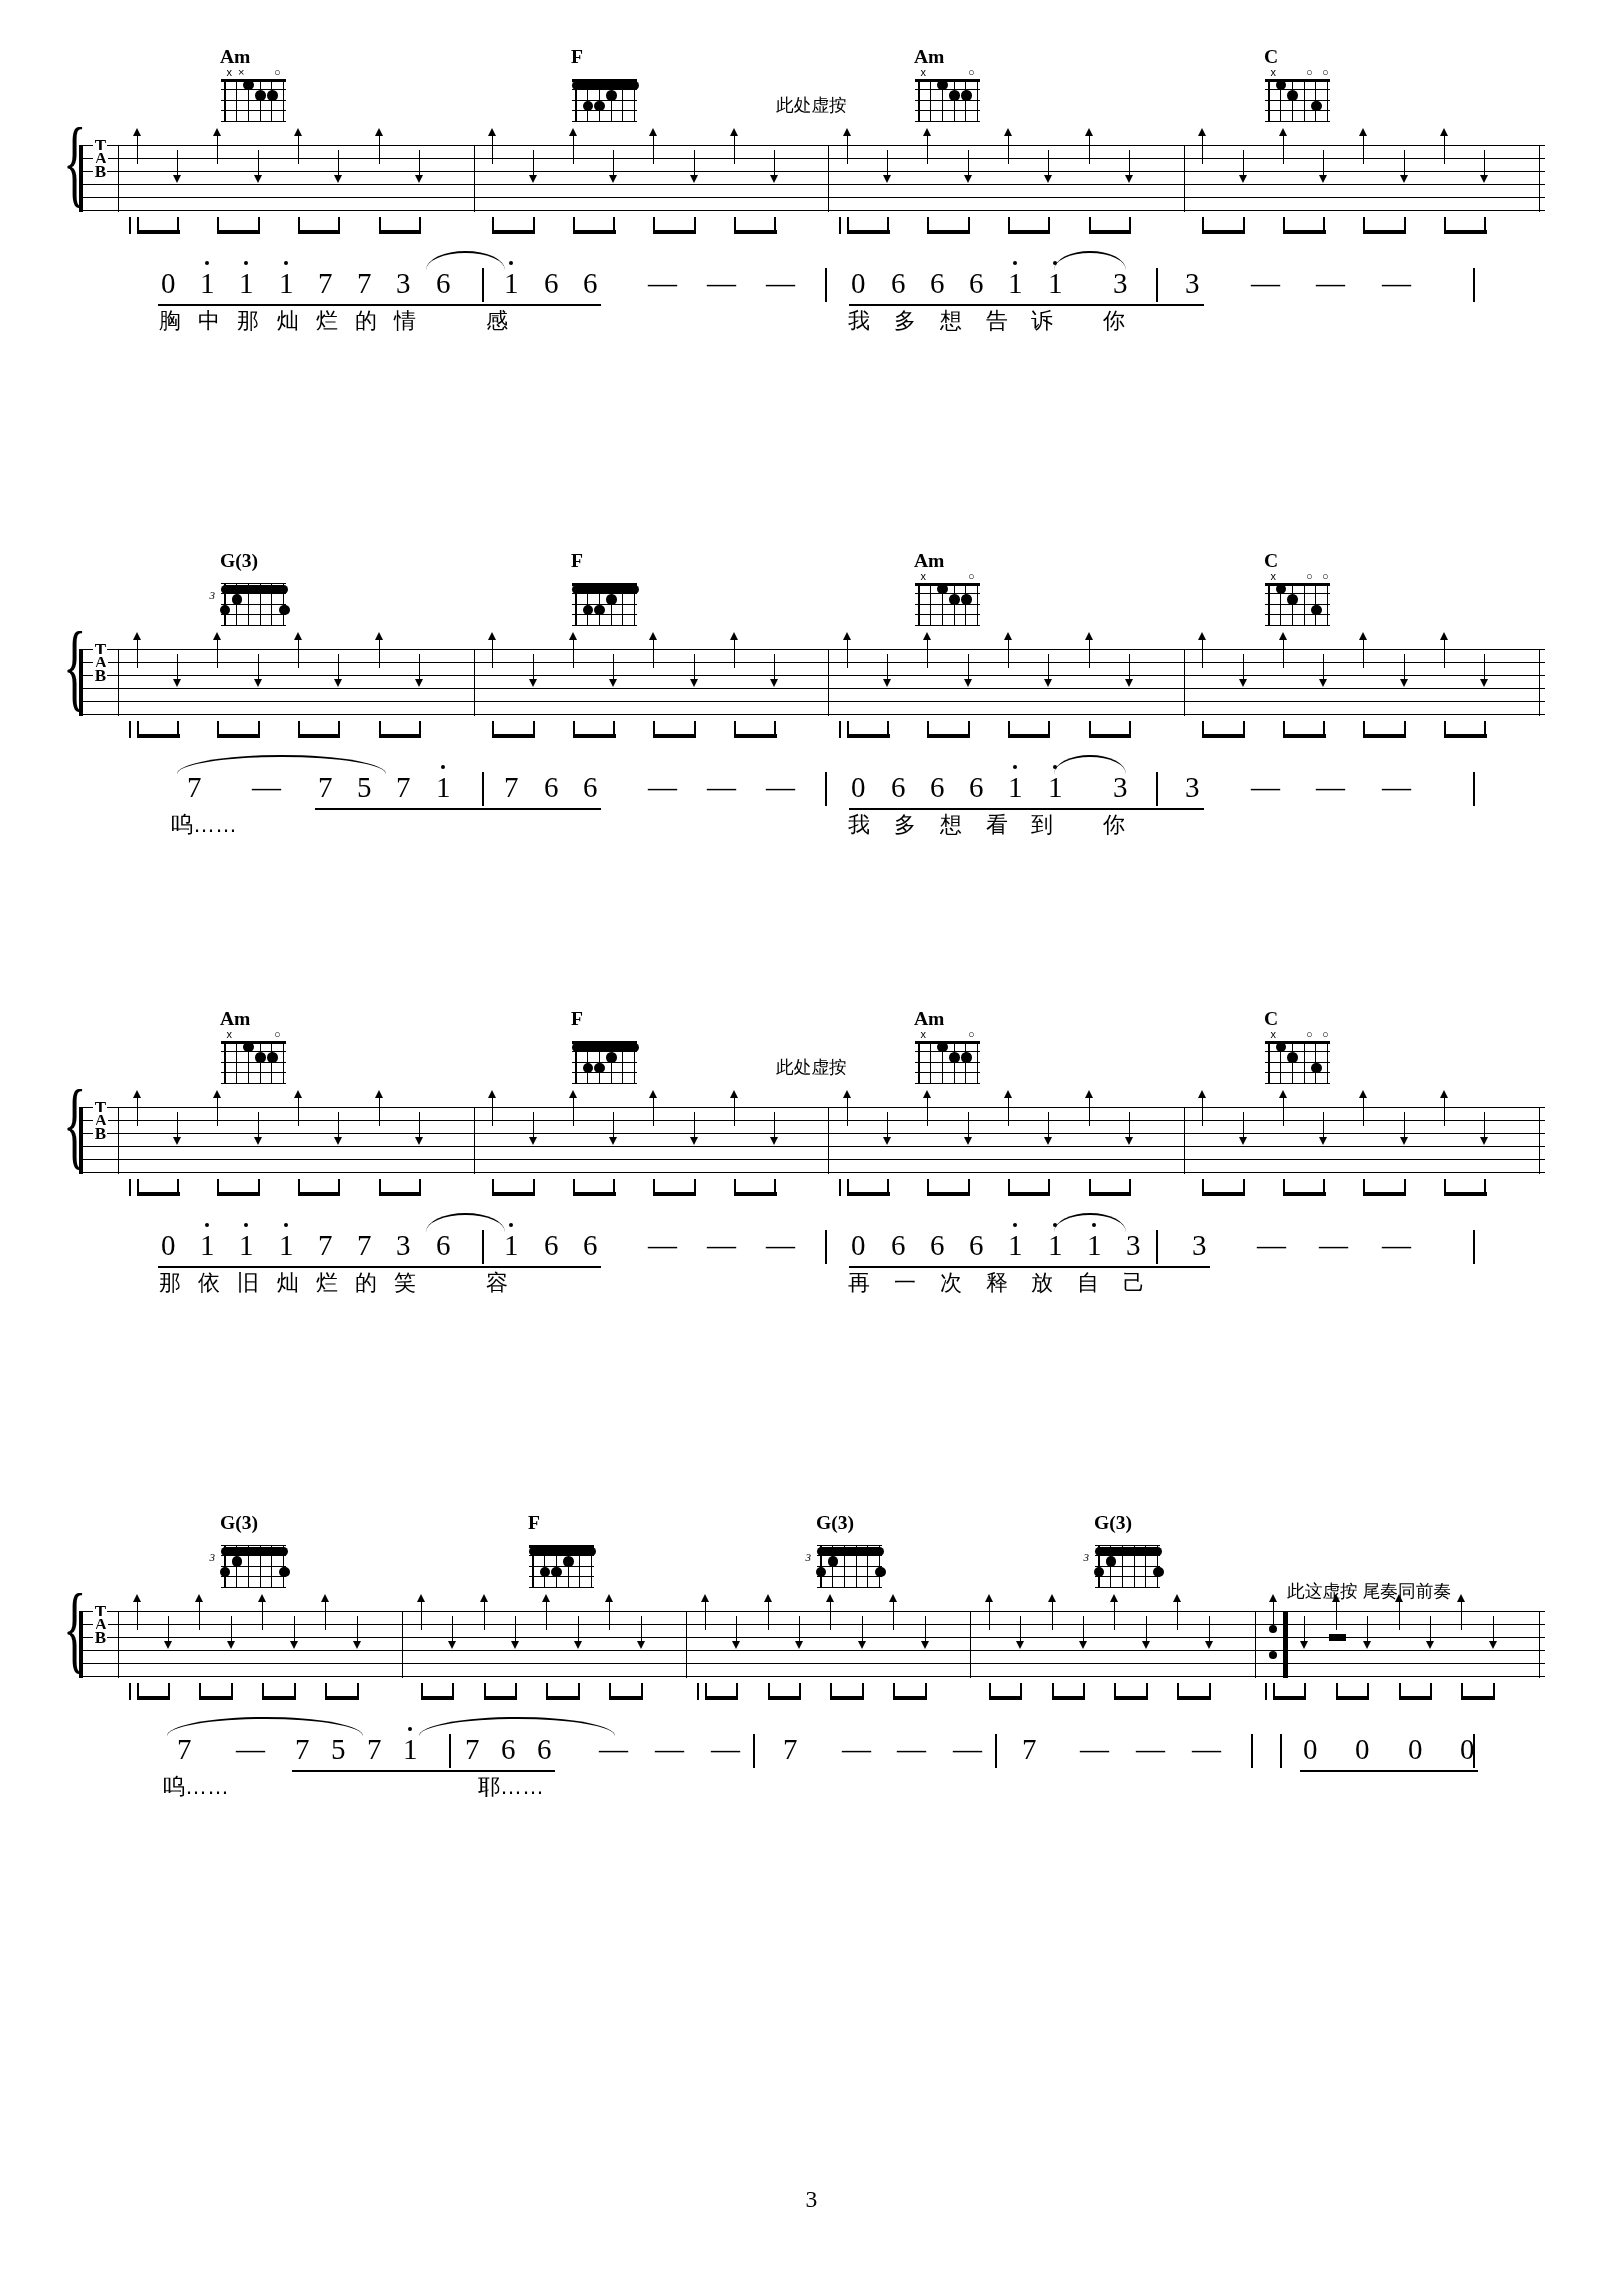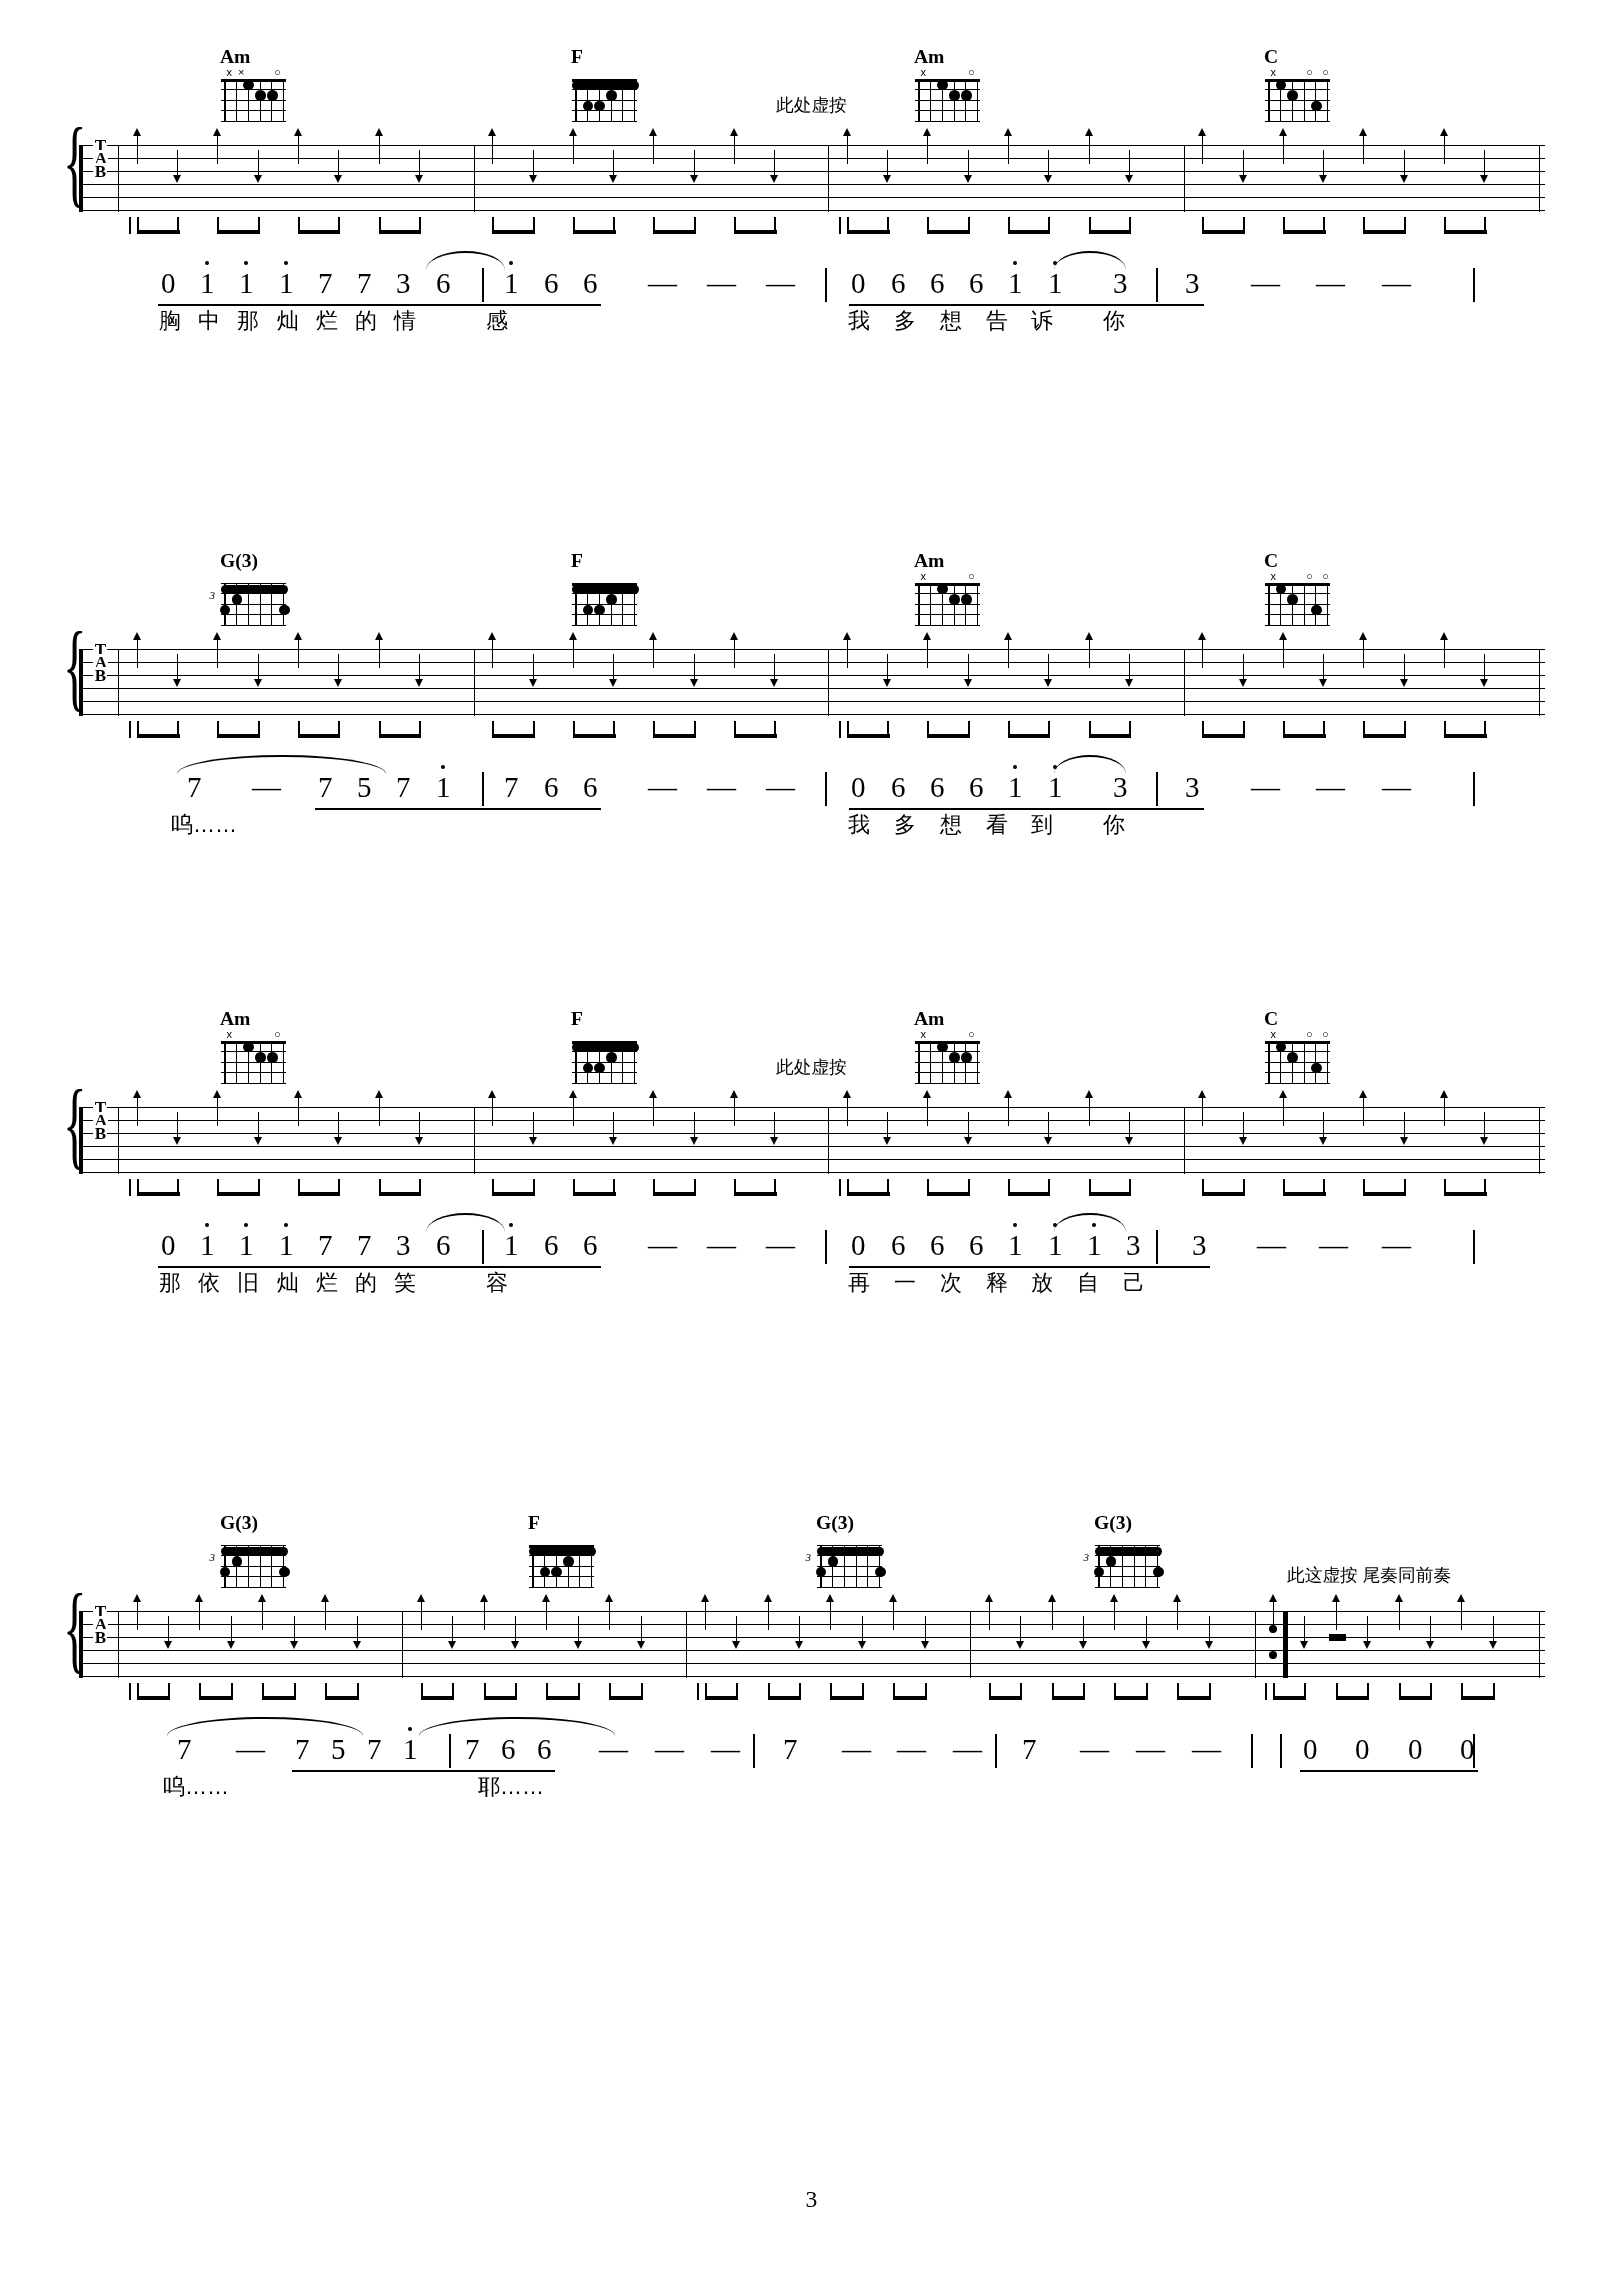--- a/index.html
+++ b/index.html
@@ -1112,21 +1112,21 @@
                 <div class="hline" style="top: 31px;"></div>
                 <div class="hline" style="top: 42px;"></div>
                 <div class="fretnum">3</div>
                 <div class="barre" style="left: 0px; width: 67px; top: 2px;"></div>
                 <div class="dot" style="left: 58px; top: 22px;"></div>
                 <div class="dot" style="left: 10.5px; top: 11.8px;"></div>
                 <div class="dot" style="left: -1.3px; top: 22px;"></div>
               </div>
             </div>
           </div>
-          <div class="annot" style="left: 1208px; top: 51px;">此这虚按  尾奏同前奏</div>
+          <div class="annot" style="left: 1208px; top: 67px;">此这虚按  尾奏同前奏</div>
         </div>
         <div class="staff">
           <div class="sline" style="top: 19.6px;"></div>
           <div class="sline" style="top: 33px;"></div>
           <div class="sline" style="top: 46px;"></div>
           <div class="sline" style="top: 59px;"></div>
           <div class="sline" style="top: 72px;"></div>
           <div class="sline" style="top: 85px;"></div>
           <div class="barline" style="left: 0px; top: 19.6px; height: 67px; width: 3.9px;"></div>
           <div class="leftbrace" style="top: -1.3px;">{</div>

